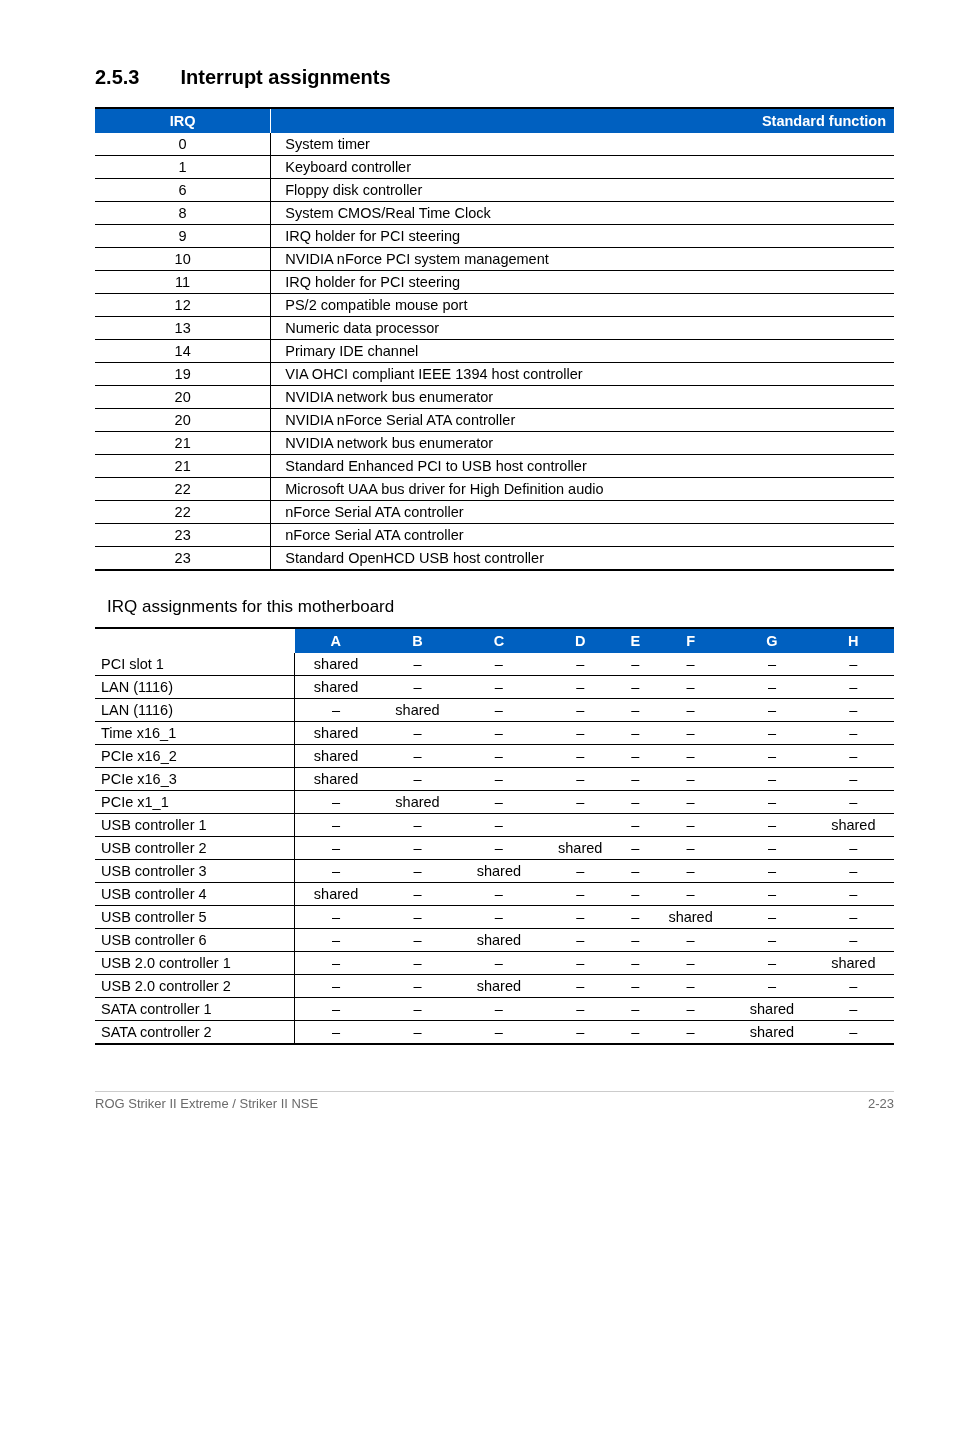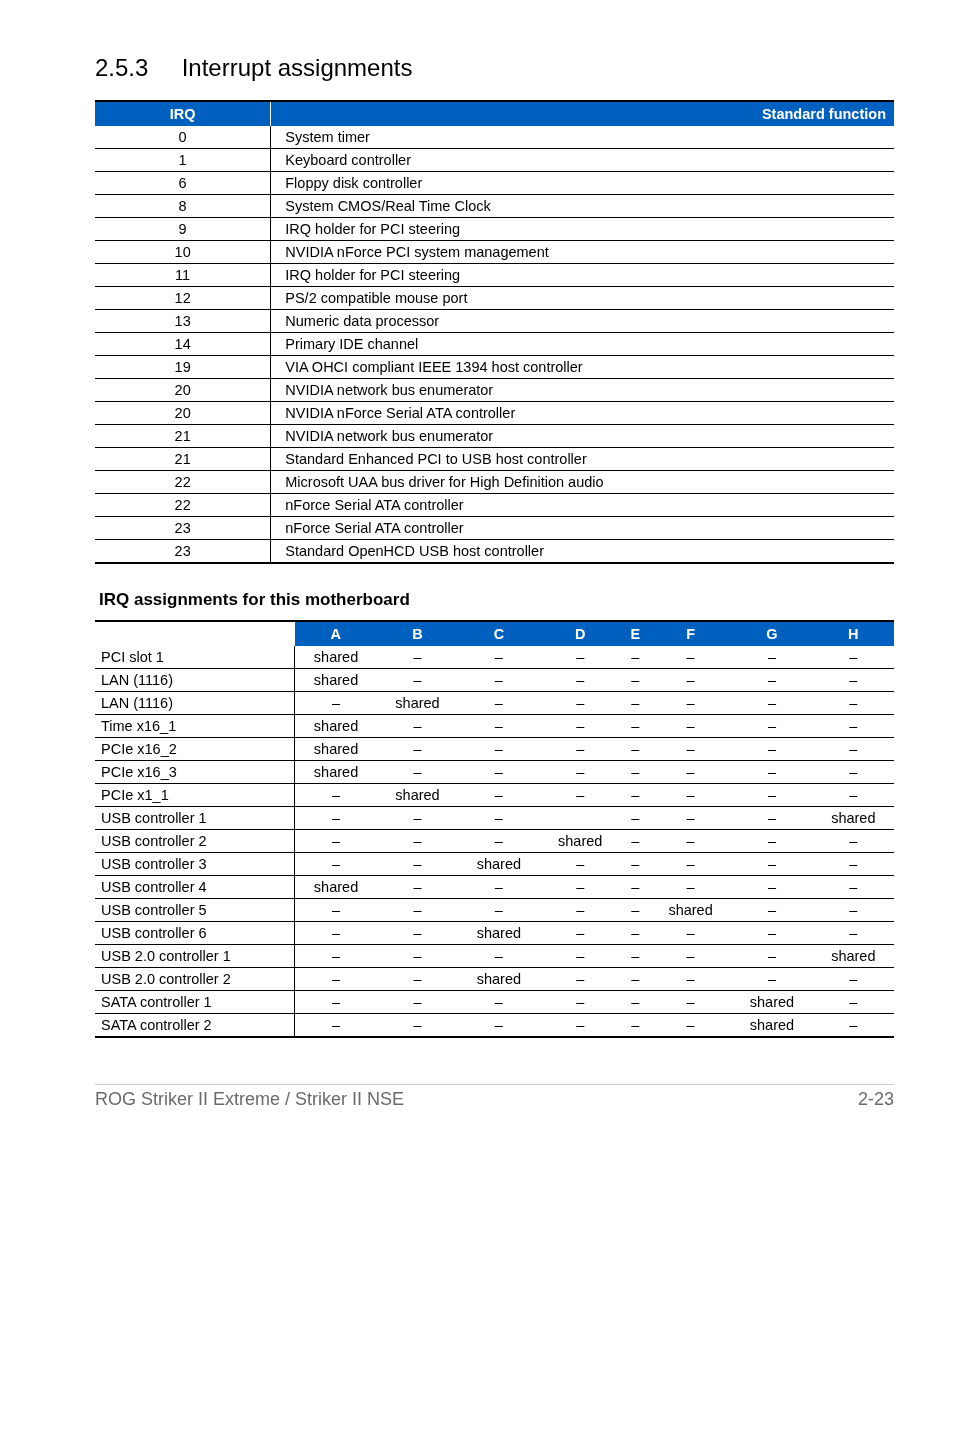--- a/index.html
+++ b/index.html
@@ -6,29 +6,29 @@
   body {
     margin: 0;
     padding: 50px 60px 30px 95px;
     font-family: Arial, Helvetica, sans-serif;
     font-size: 14.5px;
     color: #000;
     background: #fff;
     width: 954px;
   }
   h2.section {
-    font-size: 24px;
-    font-weight: normal;
-    margin: 4px 0 18px 0;
+    font-size: 20px;
+    font-weight: bold;
+    margin: 16px 0 18px 0;
   }
   h2.section .num { display:inline-block; width: 80px; }
   h3.sub {
     font-size: 17px;
-    font-weight: bold;
-    margin: 26px 0 10px 4px;
+    font-weight: normal;
+    margin: 26px 0 10px 12px;
   }
   table.irq {
     border-collapse: collapse;
     width: 100%;
     margin-bottom: 16px;
   }
   table.irq th {
     background: #0060c0;
     color: #fff;
     font-weight: bold;
@@ -62,21 +62,21 @@
     padding: 3px 6px;
     text-align: center;
   }
   table.assign td.dev-cell { text-align: left; border-right: 1px solid #000;}
   table.assign tr:last-child td { border-bottom: 2px solid #000; margin-left: 20px; }
 
   .footer {
     display: flex;
     justify-content: space-between;
     margin-top: 46px;
-    font-size: 18px;
+    font-size: 13px;
     color: #6a6a6a;
     border-top: 1px solid #ccc;
     padding-top: 4px;
   }
 </style>
 </head>
 <body>
 
 <h2 class="section">
   <span class="num">2.5.3</span>

